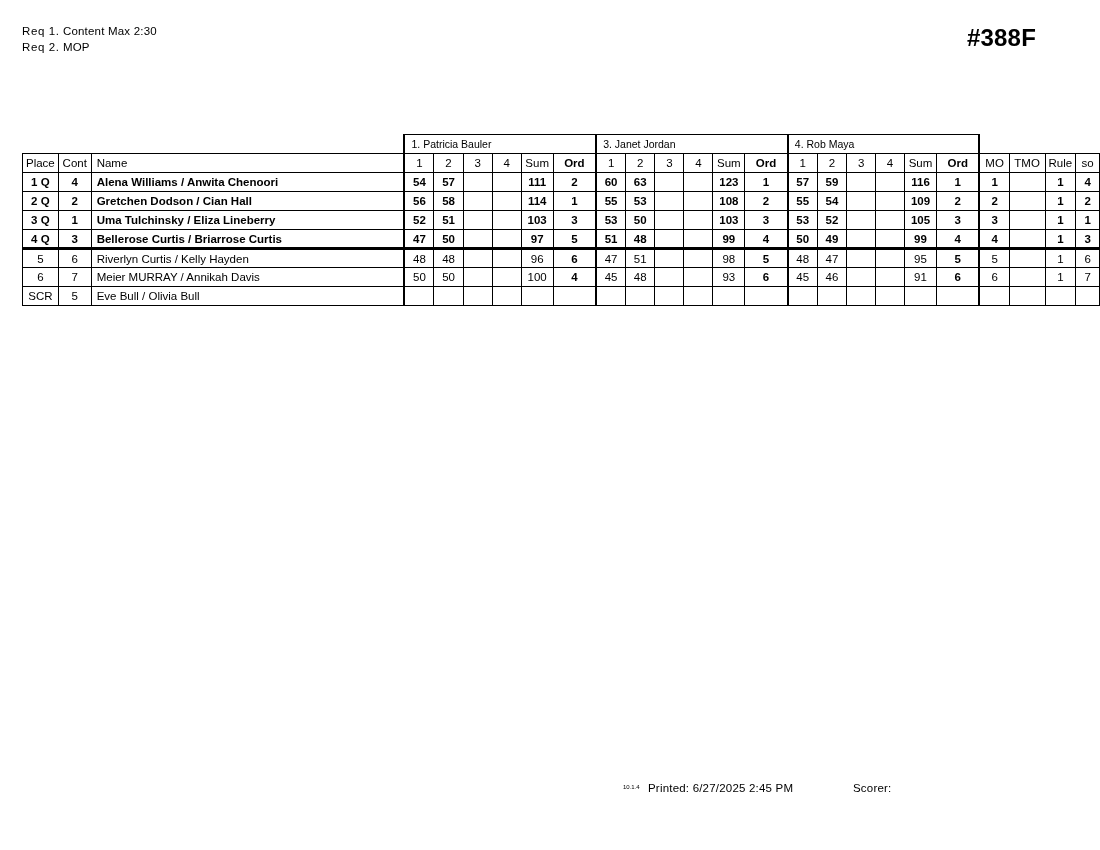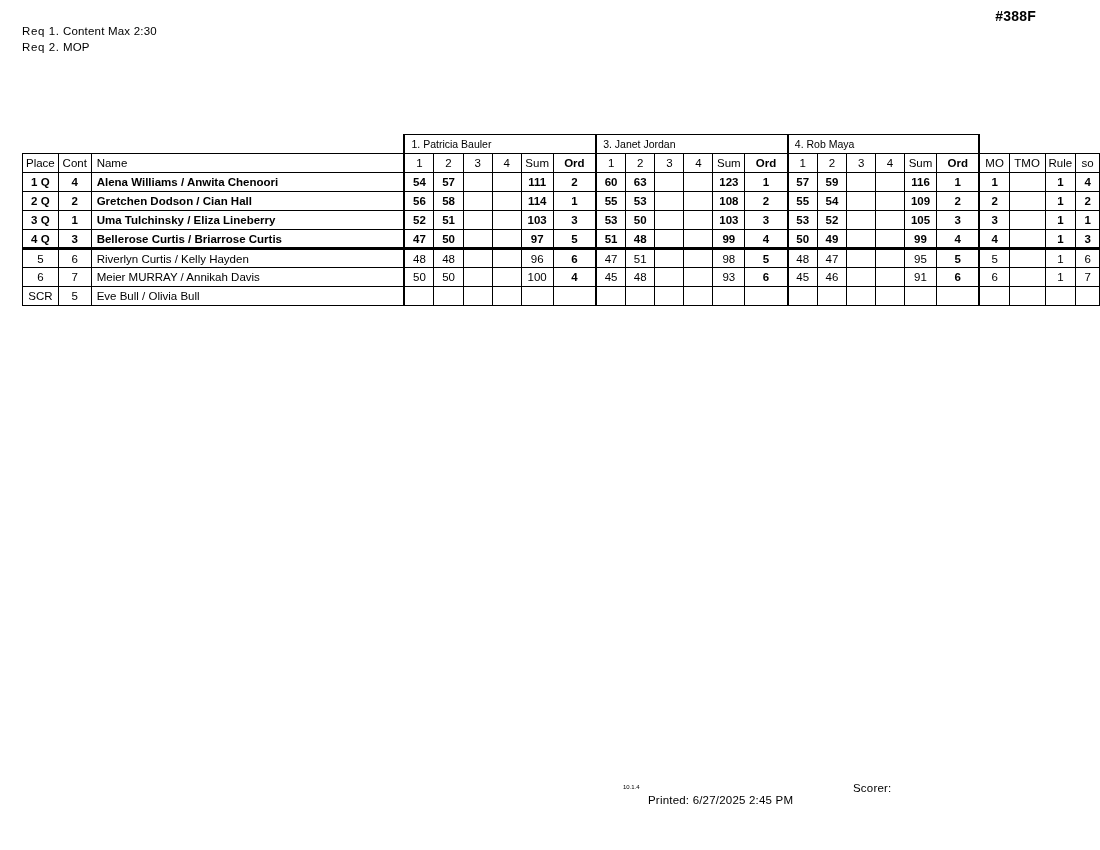--- a/index.html
+++ b/index.html
@@ -26,22 +26,22 @@
     top: 23px;
     font-size: 11.5px;
     line-height: 16px;
     letter-spacing: 0.2px;
   }
   .reqs div span.lbl { letter-spacing: 0.6px; }
 
   .event-id {
     position: absolute;
     right: 64px;
-    top: 8px;
-    font-size: 14px;
+    top: 24px;
+    font-size: 24px;
     font-weight: bold;
     letter-spacing: 0.2px;
   }
 
   .titles {
     position: absolute;
     left: 0;
     top: 20px;
     width: 1100px;
     text-align: center;
@@ -133,21 +133,21 @@
   }
   .footer .tiny {
     position: absolute;
     left: 623px;
     top: 2px;
     font-size: 6px;
   }
   .footer .printed {
     position: absolute;
     left: 648px;
-    top: 12px;
+    top: 0;
     letter-spacing: 0.2px;
   }
   .footer .scorer {
     position: absolute;
     left: 853px;
     top: 0;
     letter-spacing: 0.2px;
   }
 </style>
 </head>

